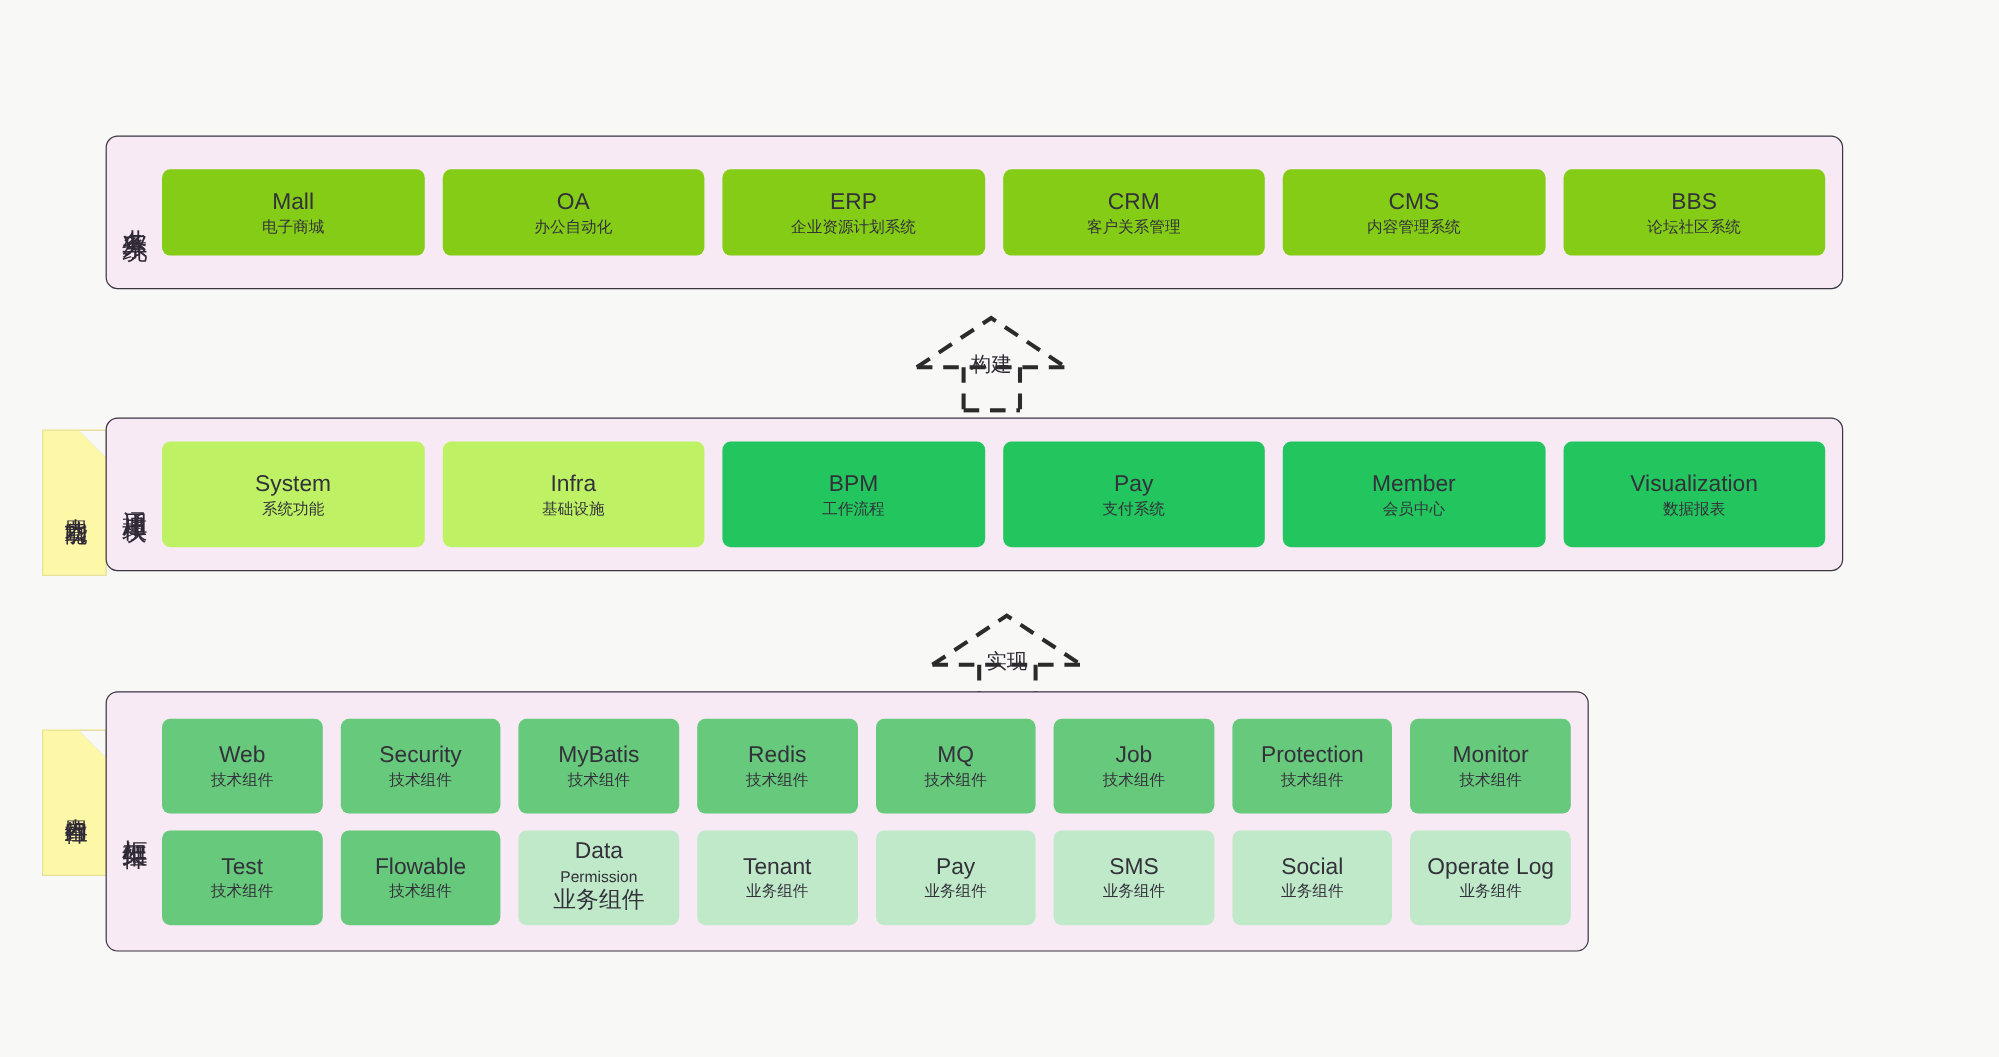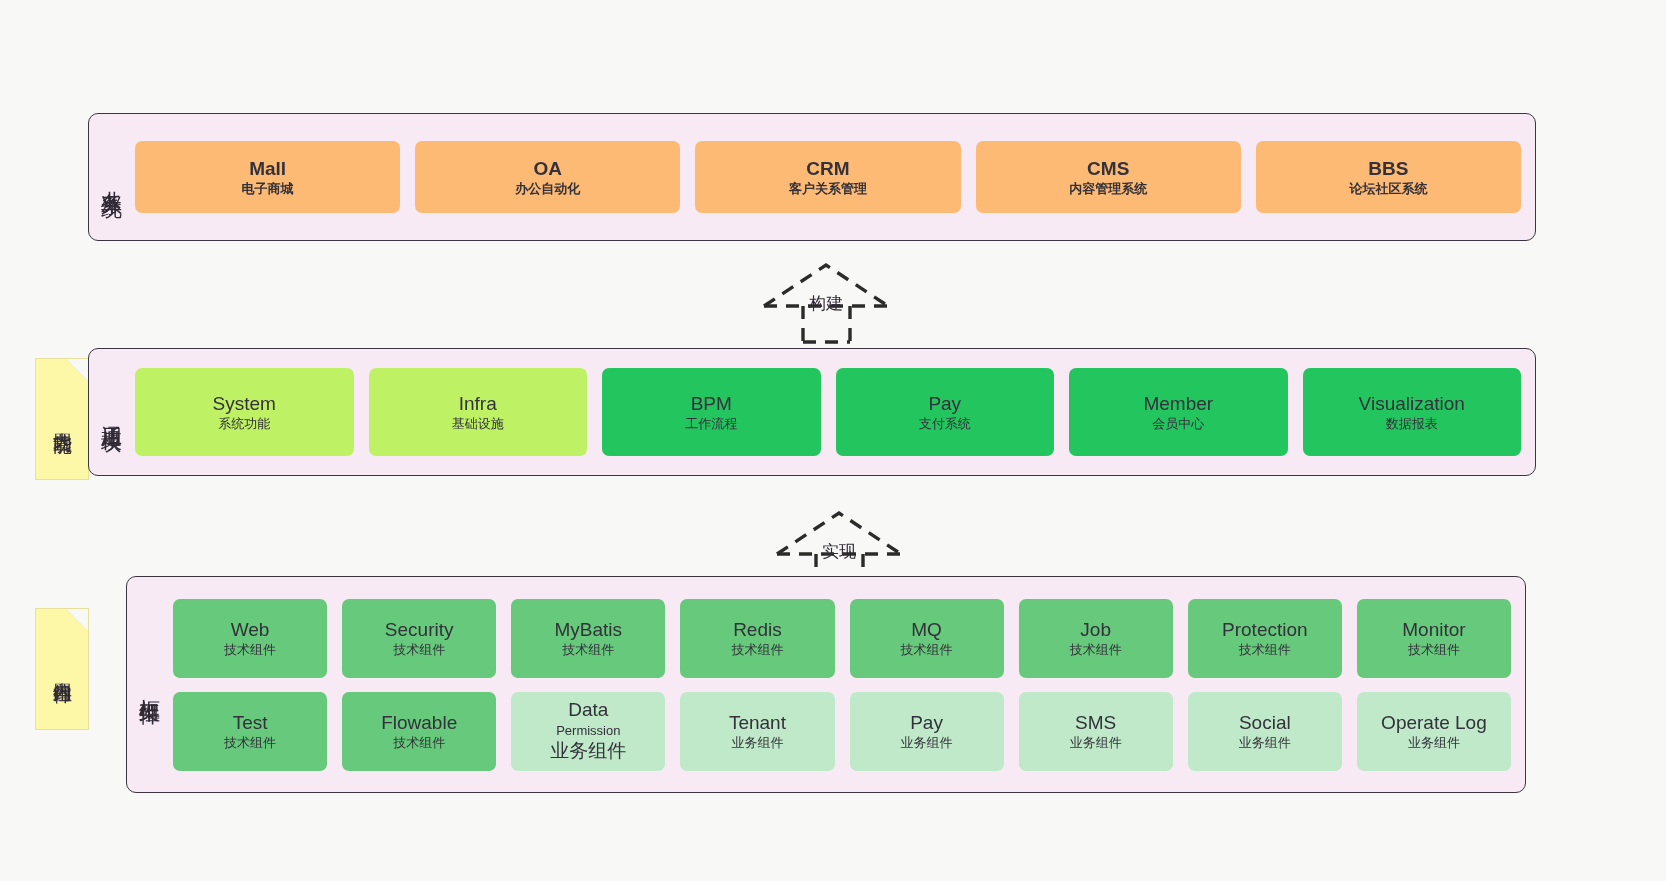--- a/index.html
+++ b/index.html
@@ -73,21 +73,21 @@
     justify-content: center;
     text-align: center;
     color: #33313a;
     line-height: 1.28;
     user-select: none;
   }
   .card .t1 { font-size: 19px; }
   .card .t2 { font-size: 13px; }
   .card .t3 { font-size: 19px; }
 
-  .c-blue       { background: #fdba74; font-weight: bold; }
+  .c-blue       { background: #84cc16; }
   .c-red        { background: #bef264; }
   .c-pink       { background: #22c55e; }
   .c-green      { background: #67c97c; }
   .c-greenlight { background: #bfe9c9; }
 
   .h-business { height: 72px; }
   .h-common   { height: 88px; }
   .h-frame    { height: 79px; }
 
   
@@ -152,20 +152,24 @@
       <div class="card c-blue h-business">
         <div class="t1">Mall</div>
         <div class="t2">电子商城</div>
       </div>
 
       <div class="card c-blue h-business">
         <div class="t1">OA</div>
         <div class="t2">办公自动化</div>
       </div>
 
+      <div class="card c-blue h-business">
+        <div class="t1">ERP</div>
+        <div class="t2">企业资源计划系统</div>
+      </div>
 
       <div class="card c-blue h-business">
         <div class="t1">CRM</div>
         <div class="t2">客户关系管理</div>
       </div>
 
       <div class="card c-blue h-business">
         <div class="t1">CMS</div>
         <div class="t2">内容管理系统</div>
       </div>
@@ -245,21 +249,21 @@
     </svg>
     <div class="conn-label" style="left:71px;">实现</div>
   </div>
 
   <div class="note" style="left:35px; top:608px; height:122px;">
     <span>内置组件</span>
     <span class="fold"></span>
     <span class="fold-cut"></span>
   </div>
 
-  <div class="layer" style="left:88px; top:576px; width:1400px; height:217px;margin-left:38px;">
+  <div class="layer" style="left:88px; top:576px; width:1236px; height:217px;">
     <div class="layer-title">框架组件</div>
     <div class="layer-body two-rows">
 
       <div class="row">
         <div class="card c-green h-frame">
           <div class="t1">Web</div>
           <div class="t2">技术组件</div>
         </div>
         <div class="card c-green h-frame">
           <div class="t1">Security</div>

